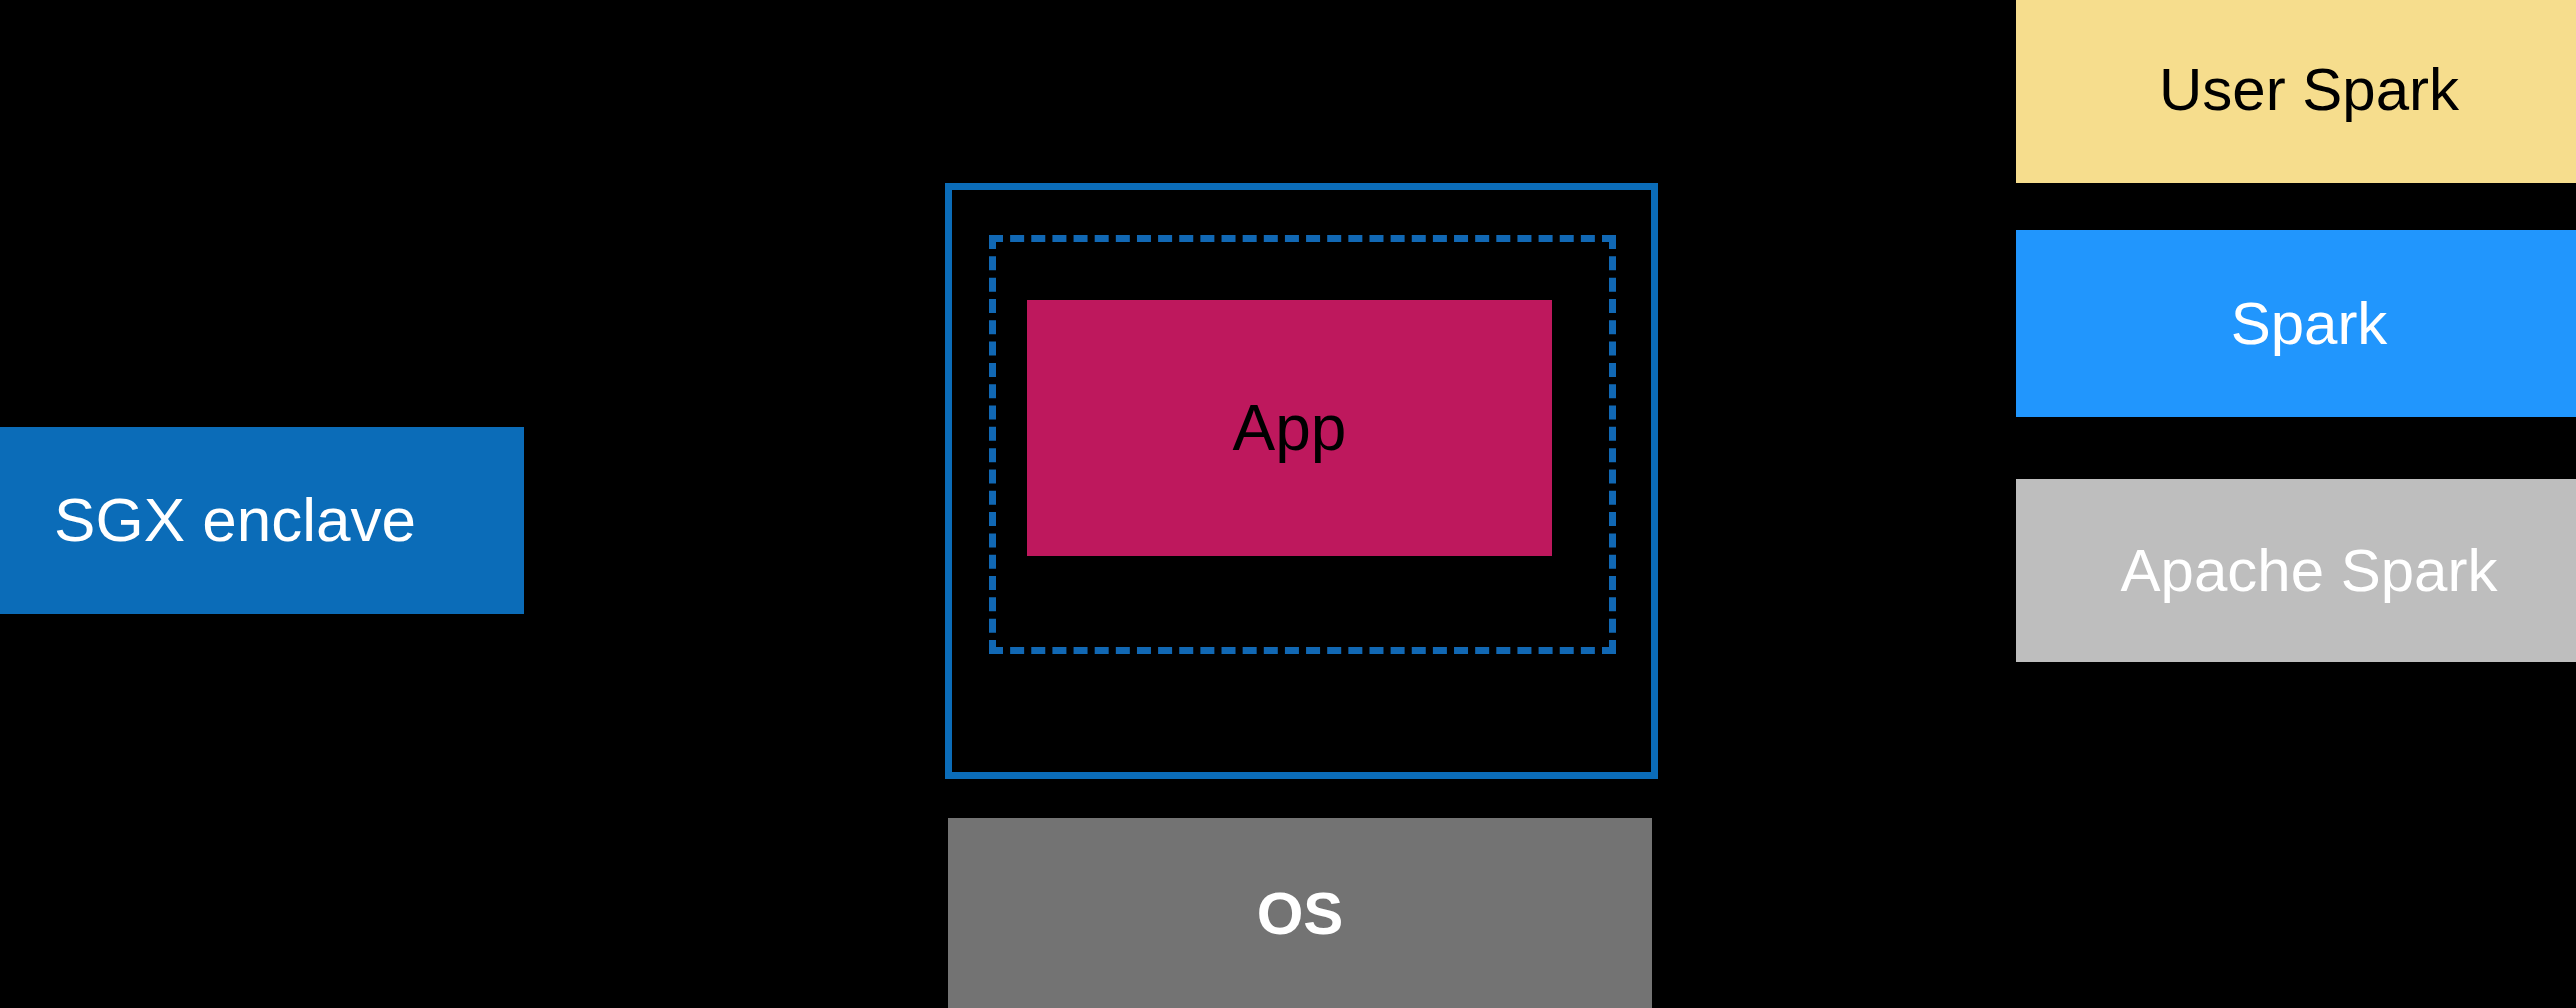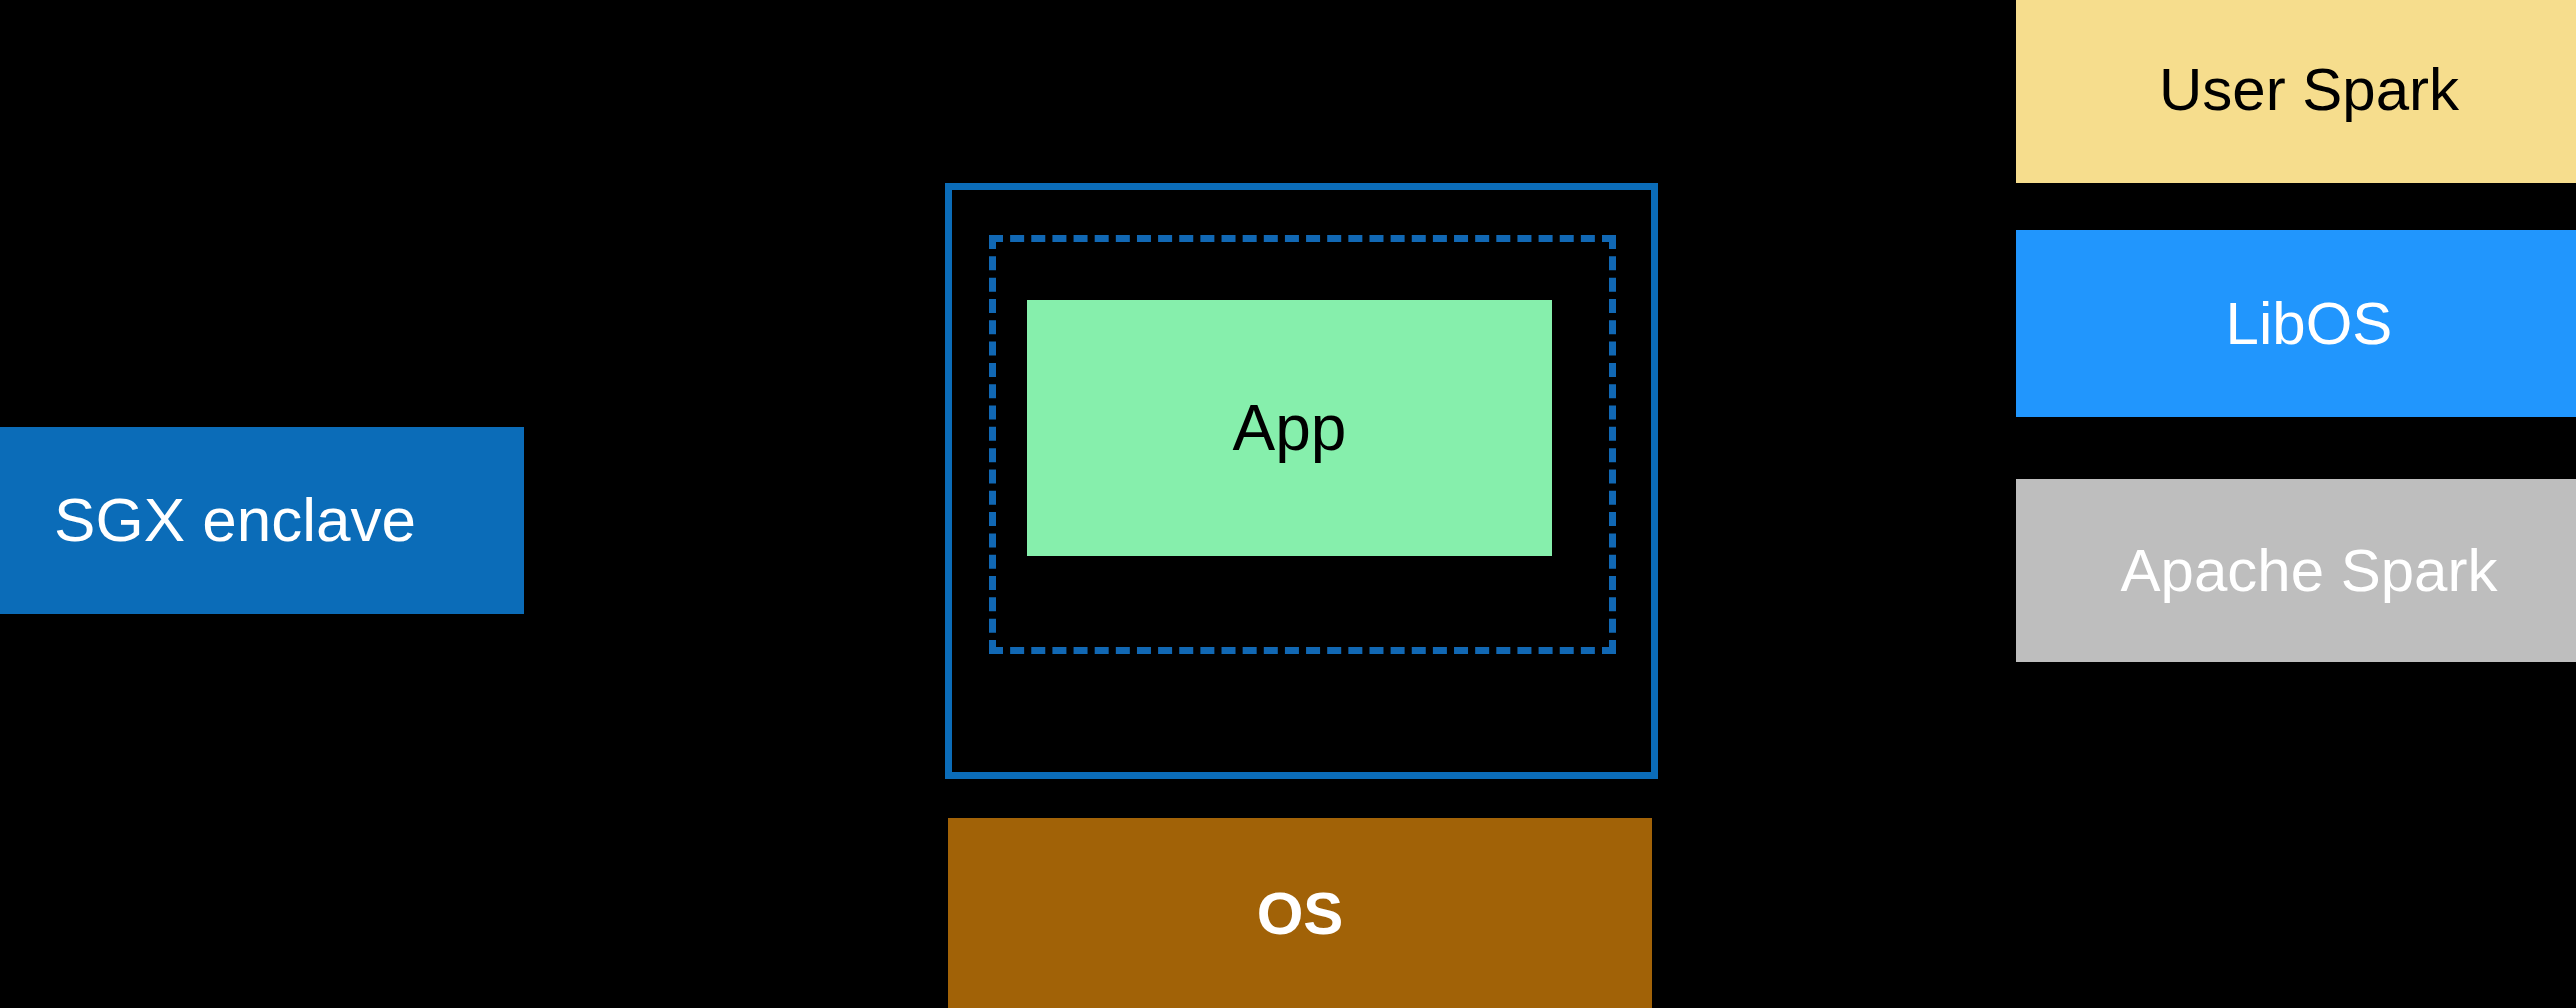--- a/index.html
+++ b/index.html
@@ -55,41 +55,41 @@
     height: 419px;
     border: 7.5px dashed #1168B4;
     background: transparent;
   }
   
   #app-box {
     left: 1027px;
     top: 300px;
     width: 525px;
     height: 256px;
-    background: #86efac;
+    background: #be185d;
     color: #000000;
     font-size: 64px;
   }
   
   #libos-box {
     left: 1036px;
     top: 543px;
     width: 525px;
     height: 190px;
     background: #0B6CB8;
     color: #FFFFFF;
     font-size: 64px;
   }
   
   #os-box {
     left: 948px;
     top: 818px;
     width: 704px;
     height: 191px;
-    background: #a16207;
+    background: #737373;
     color: #FFFFFF;
     font-size: 60px;
     font-weight: bold;
   }
   
   #user-apps-box {
     left: 2016px;
     top: -3.4px;
     width: 586px;
     height: 186px;
@@ -163,21 +163,21 @@
 
   <div class="box" id="os-box">
     <span>OS</span>
   </div>
 
   <div class="box" id="user-apps-box">
     <span>User Spark</span>
   </div>
 
   <div class="box" id="bigdl-box">
-    <span>LibOS</span>
+    <span>Spark</span>
   </div>
 
   <div class="box" id="apache-spark-box">
     <span>Apache Spark</span>
   </div>
 
 </div>
 
 
 </body></html>

